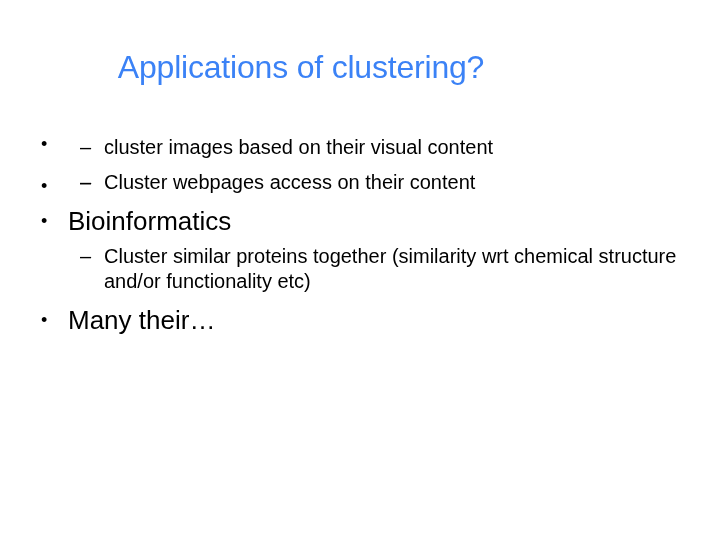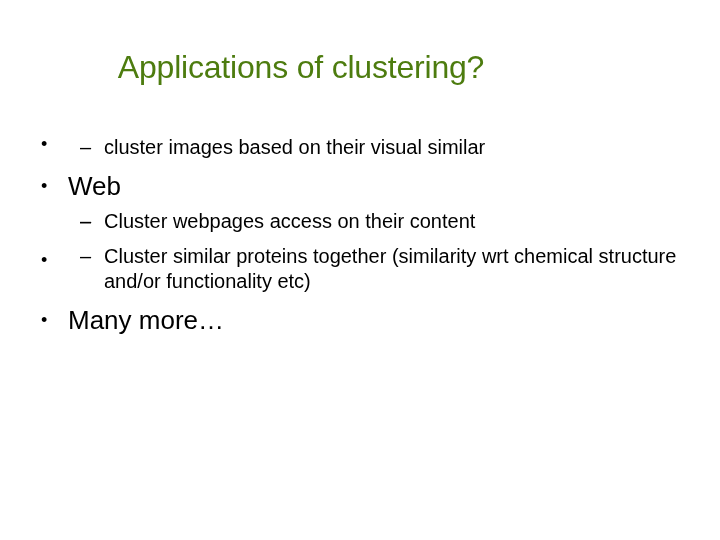--- a/index.html
+++ b/index.html
@@ -28,21 +28,21 @@
   .slide-title {
     position: absolute;
     left: 0;
     top: 48px;
     width: 602px;
     text-align: center;
     font-size: 32px;
     line-height: 38px;
     font-weight: 400;
     letter-spacing: -0.2px;
-    color: #4d7c0f;
+    color: #3b82f6;
     white-space: nowrap;
   }
 
   
   .slide-body {
     position: absolute;
     left: 36px;
     top: 128px;
     width: 648px;
   }
@@ -106,45 +106,45 @@
   <div class="slide-title">Applications of clustering?</div>
 
   <div class="slide-body">
 
     <div class="bullet-l1 sp-l1">
       <span class="marker">•</span>
     </div>
 
     <div class="bullet-l2 sp-l2">
       <span class="marker">–</span>
-      <span class="txt">cluster images based on their visual similar</span>
+      <span class="txt">cluster images based on their visual content</span>
     </div>
 
     <div class="bullet-l1 sp-l1-next">
       <span class="marker">•</span>
-      <span class="label">Web</span>
     </div>
 
     <div class="bullet-l2 sp-l2 nowrap-block">
       <span class="marker">–</span>
     </div>
 
     <div class="bullet-l2 sp-l2-tight">
       <span class="marker">–</span>
       <span class="txt">Cluster webpages access on their content</span>
     </div>
 
     <div class="bullet-l1 sp-l1-next">
       <span class="marker">•</span>
+      <span class="label">Bioinformatics</span>
     </div>
 
     <div class="bullet-l2 sp-l2">
       <span class="marker">–</span>
       <span class="txt">Cluster similar proteins together (similarity wrt chemical structure and/or functionality etc)</span>
     </div>
 
     <div class="bullet-l1 sp-l1-next">
       <span class="marker">•</span>
-      <span class="label">Many more…</span>
+      <span class="label">Many their…</span>
     </div>
 
   </div>
 </div>
 
 </body></html>

